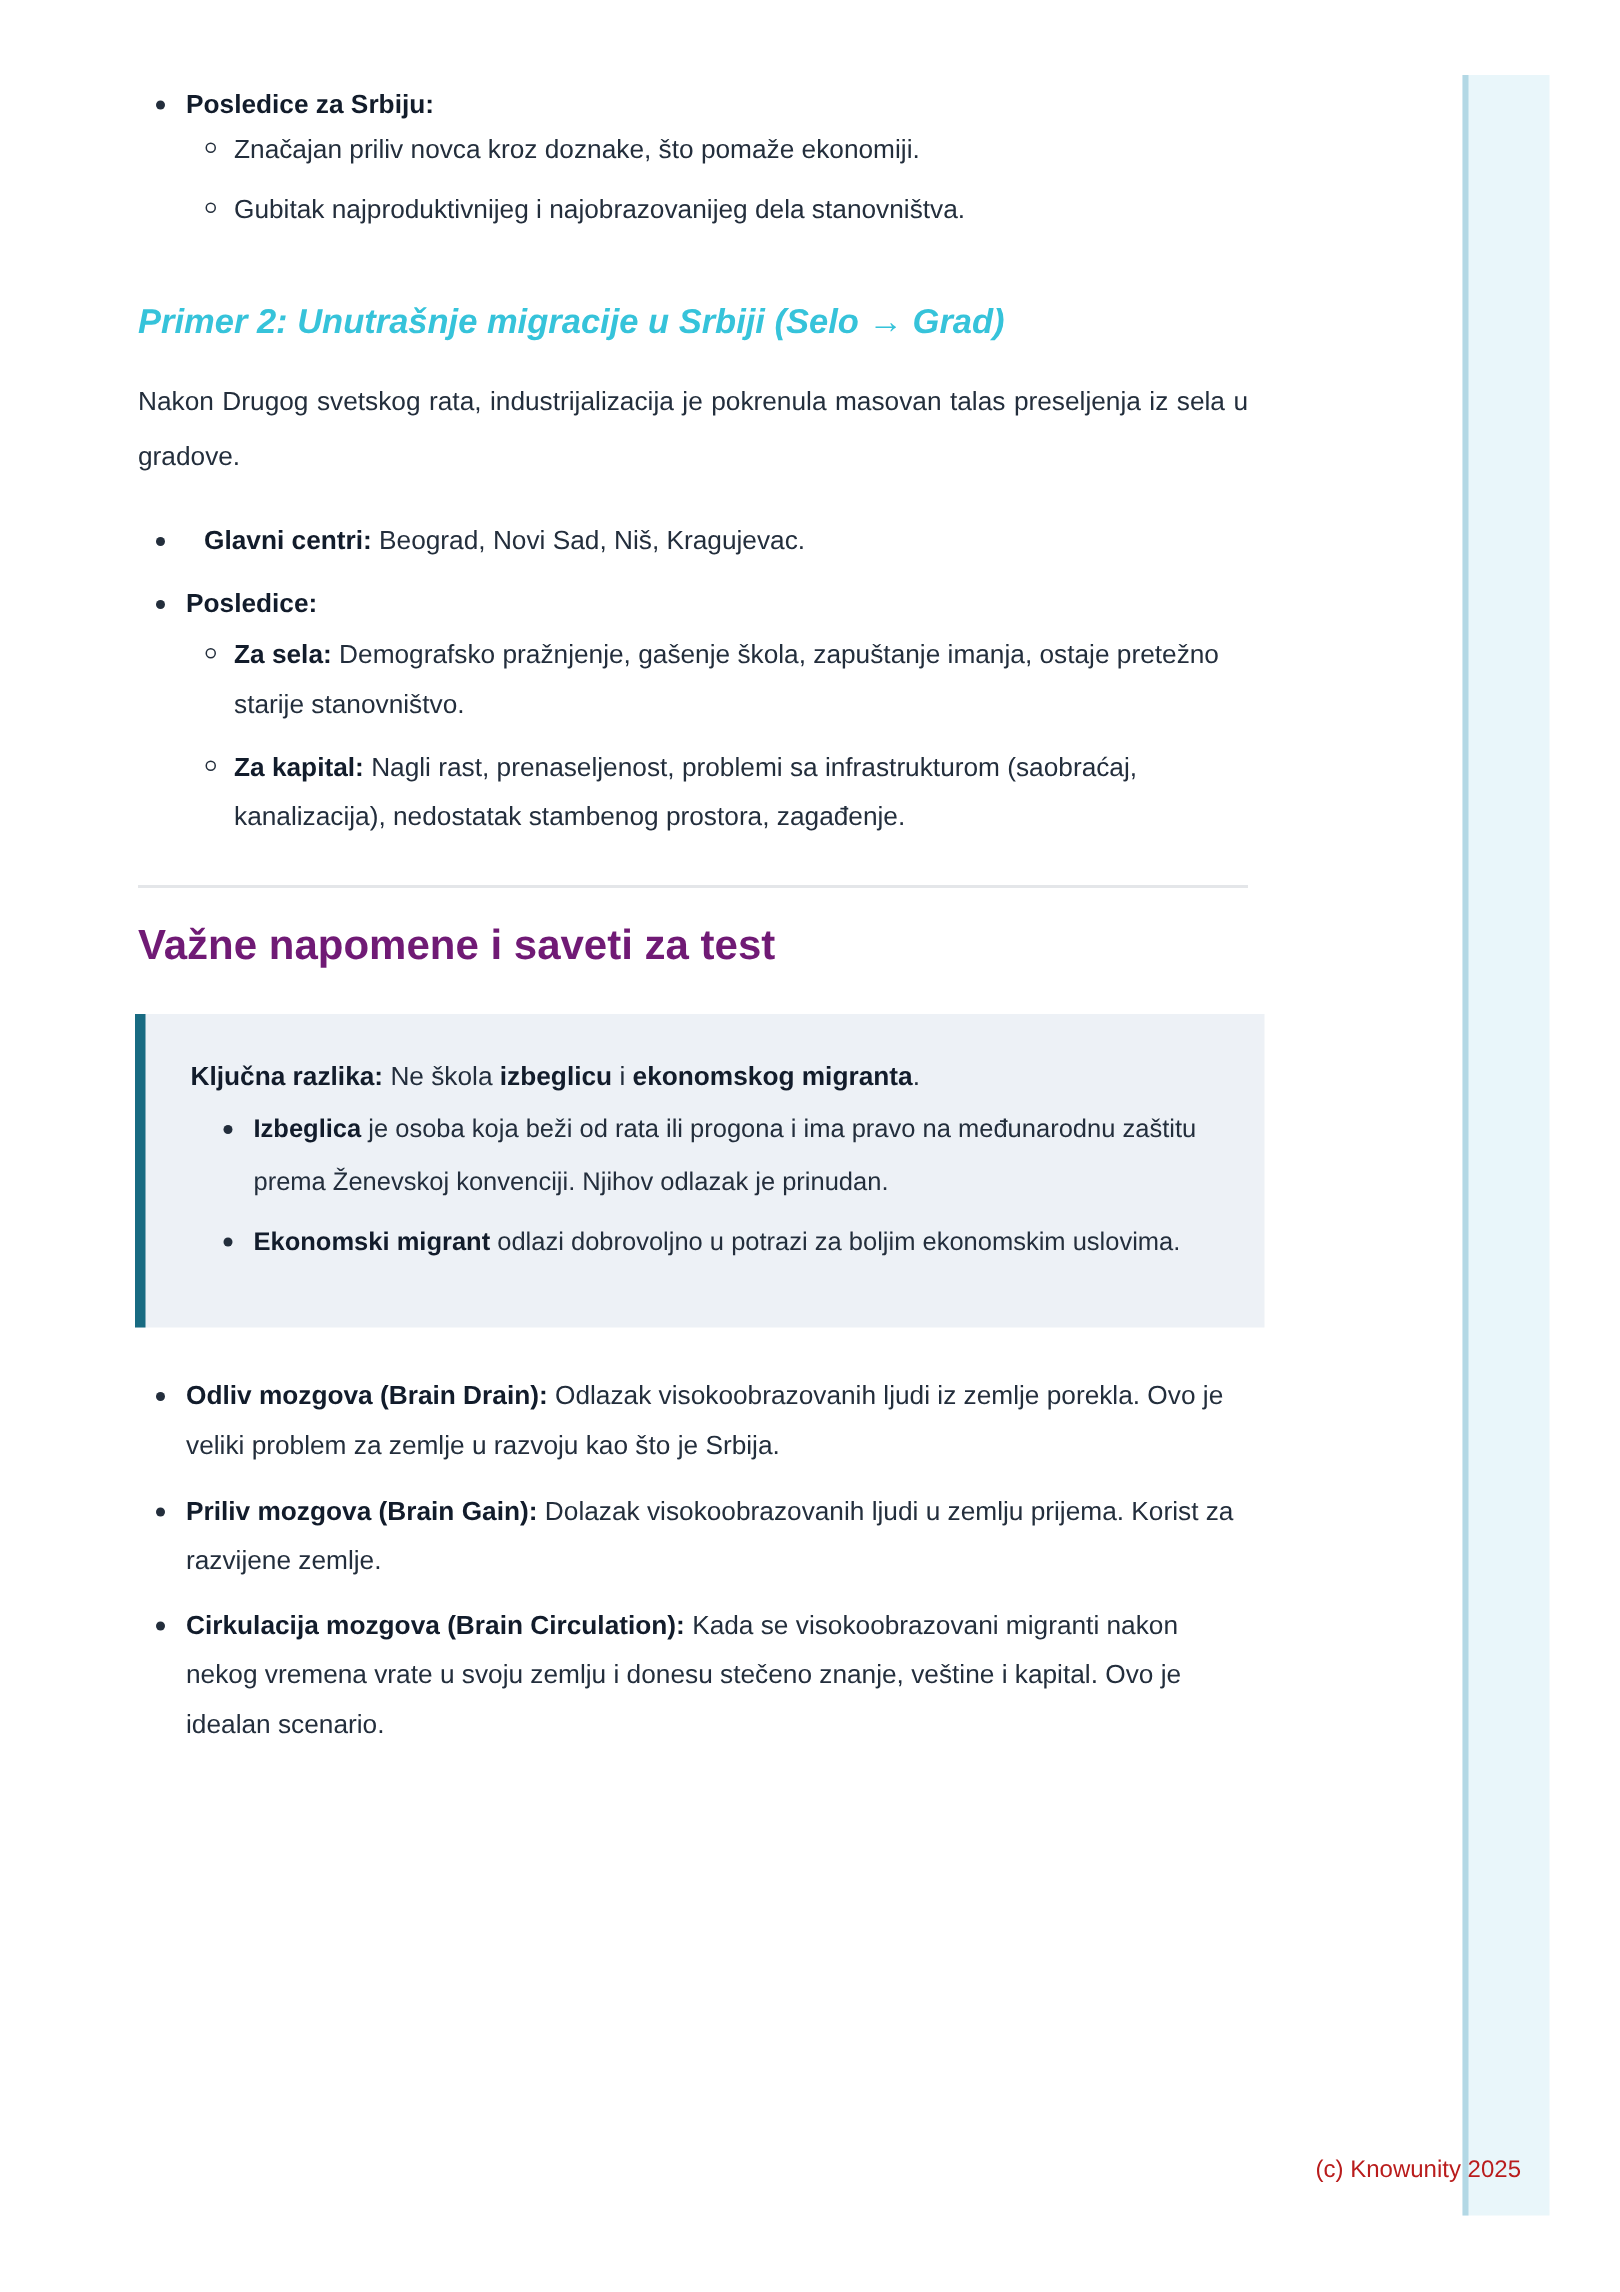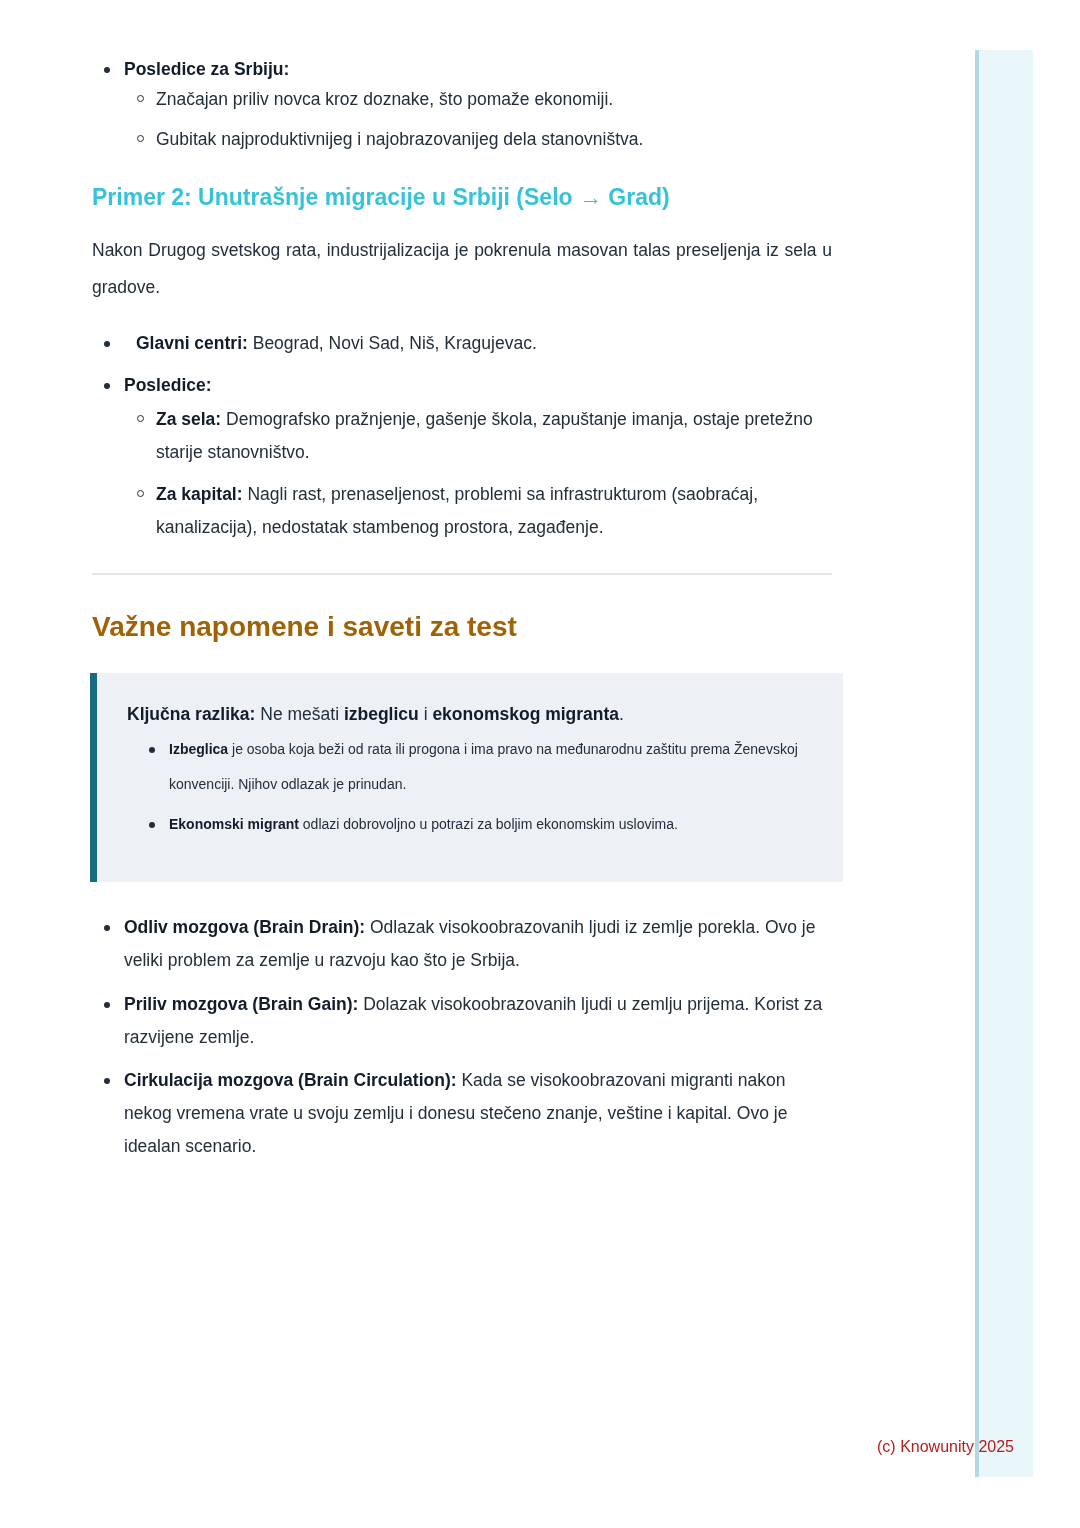--- a/index.html
+++ b/index.html
@@ -29,42 +29,42 @@
 
   
   .l29 { font-size:17.5px; line-height:29px; }
   .l29 > .li > .dot { margin:12px 14px 0 12px; }
   .li-mb24 { margin-bottom:24px; }
   .sub30 { padding-left:13px; font-size:17.5px; line-height:30px; margin-top:0; }
   .sub30 .li .ring { margin:11px 12px 0 0; }
   .sub30 .li-a { margin-bottom:15px; }
   .sub30 .li-b { margin-bottom:10px; }
 
-  .h2 { margin-top:28px; color:#36c3da; font-size:23px; line-height:30px; font-weight:700; }
+  .h2 { margin-top:45px; color:#36c3da; font-size:23px; line-height:30px; font-weight:700;font-style:italic; }
   .para { margin-top:20px; font-size:17.5px; line-height:37px; text-align:justify; }
 
   
   .l33 { margin-top:21px; font-size:17.5px; line-height:33px; }
   .l33 > .li > .dot { margin:14px 14px 0 12px; }
   .l33 .li-mb9 { margin-bottom:9px;gap:12px; }
   .sub33 { padding-left:13px; line-height:33px; margin-top:1px; }
   .sub33 .li .ring { margin:12px 12px 0 0; }
   .sub33 .li-a { margin-bottom:9px; }
 
   .divider { margin-top:29px; border:0; border-top:2px solid #e4e6e9; }
 
-  .h1 { margin-top:34px; color:#a16207; font-size:28px; line-height:36px; font-weight:700; }
+  .h1 { margin-top:20px; color:#701a75; font-size:28px; line-height:36px; font-weight:700; }
 
   .callout {
     margin-top:28px; margin-left:-2px; width:753px;
     background:#edf1f6; border-left:7px solid #186b82;
     padding:24px 24px 40px 30px;
   }
   .callout-title { font-size:17.5px; line-height:35px; }
-  .callout-list { margin-top:0; font-size:14px; line-height:35px; padding-left:10px; }
+  .callout-list { margin-top:0; font-size:17px; line-height:35px; padding-left:10px; }
   .callout-list .li .dot { margin:15px 14px 0 12px; }
   .callout-list .li-a { margin-bottom:5px; }
 
   .l33b { margin-top:29px; font-size:17.5px; line-height:33px; }
   .l33b > .li > .dot { margin:14px 14px 0 12px; }
   .l33b .li-mb11 { margin-bottom:11px; }
   .l33b .li-mb10 { margin-bottom:10px; }
 
   .footer {
     position:absolute; top:1438px; right:66px; z-index:2;
@@ -122,21 +122,21 @@
         </ul>
       </div>
     </li>
   </ul>
 
   <hr class="divider">
 
   <h1 class="h1">Važne napomene i saveti za test</h1>
 
   <aside class="callout">
-    <div class="callout-title"><b>Ključna razlika:</b><span> Ne mešati </span><b>izbeglicu</b><span> i </span><b>ekonomskog migranta</b><span>.</span></div>
+    <div class="callout-title"><b>Ključna razlika:</b><span> Ne škola </span><b>izbeglicu</b><span> i </span><b>ekonomskog migranta</b><span>.</span></div>
     <ul class="callout-list">
       <li class="li li-a">
         <span class="marker dot"></span>
         <div class="li-text"><b>Izbeglica</b><span> je osoba koja beži od rata ili progona i ima pravo na međunarodnu zaštitu prema Ženevskoj konvenciji. Njihov odlazak je prinudan.</span></div>
       </li>
       <li class="li">
         <span class="marker dot"></span>
         <div class="li-text"><b>Ekonomski migrant</b><span> odlazi dobrovoljno u potrazi za boljim ekonomskim uslovima.</span></div>
       </li>
     </ul>

